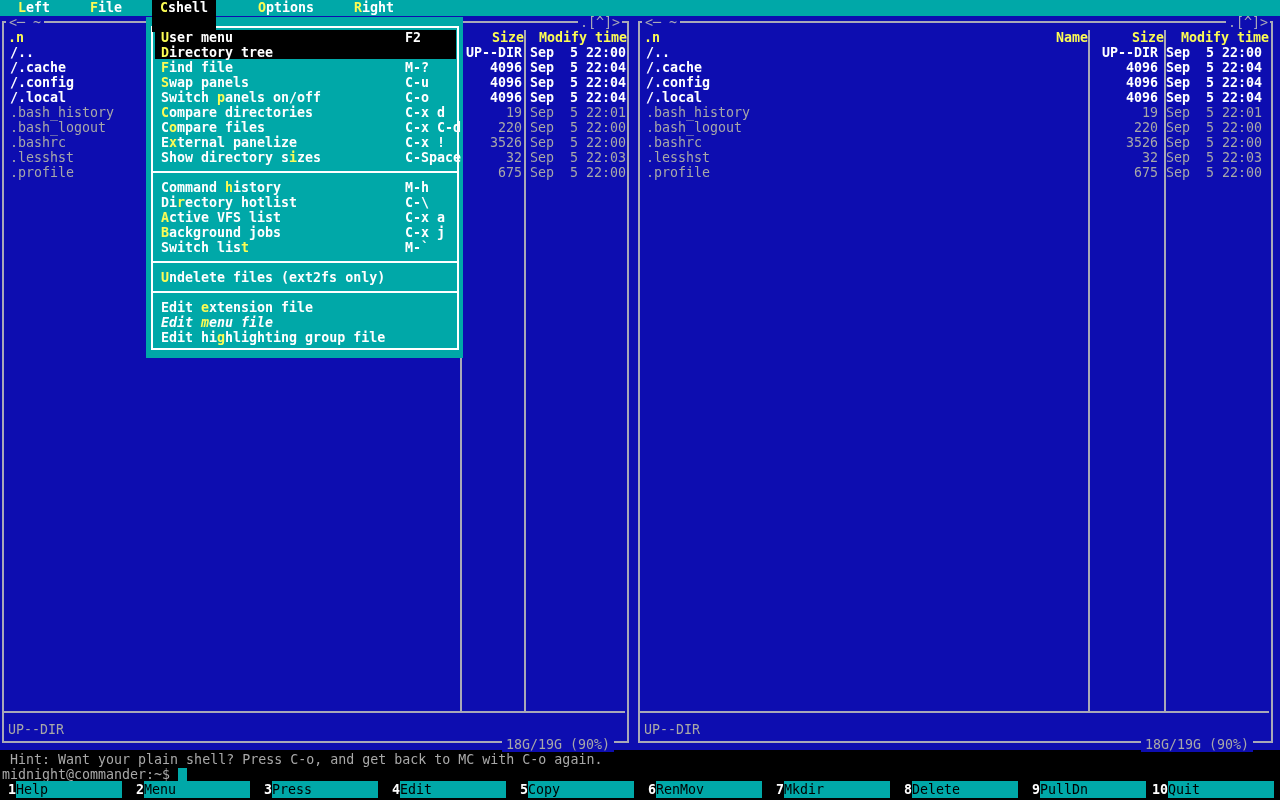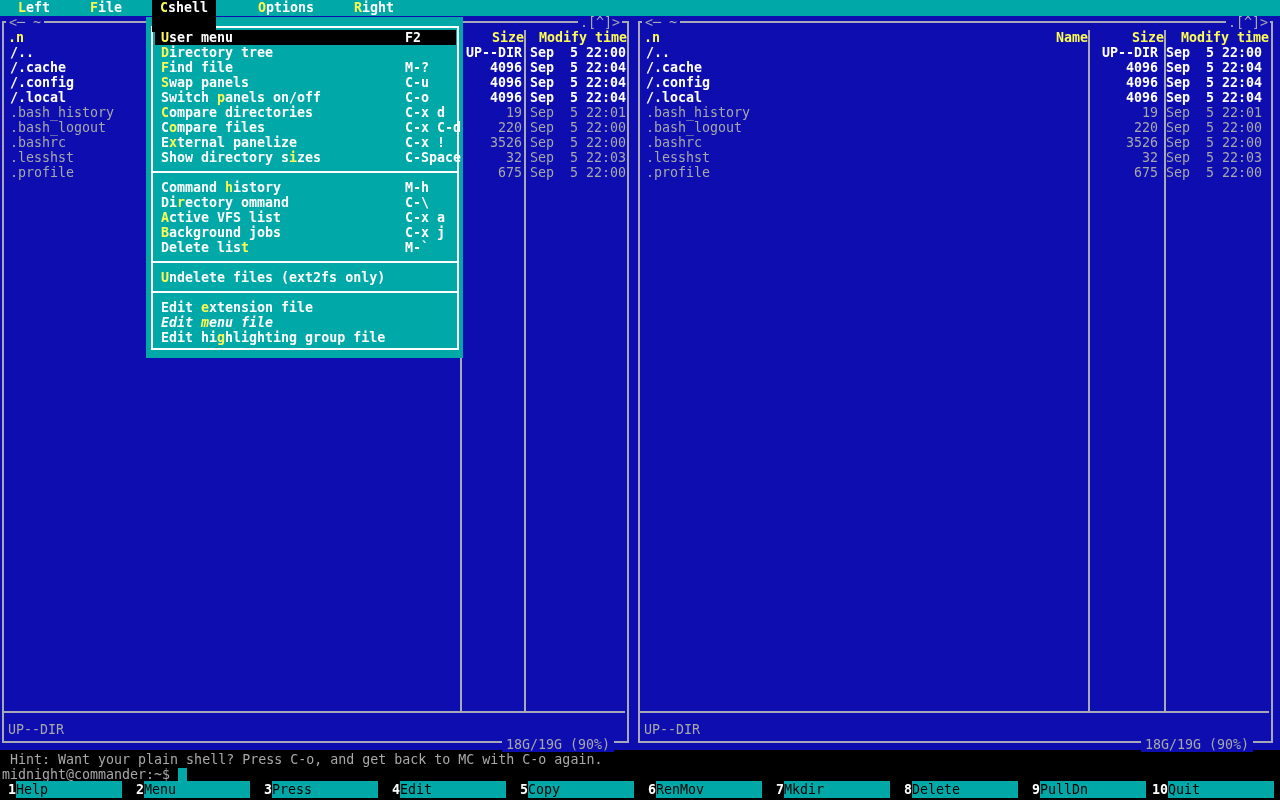--- a/index.html
+++ b/index.html
@@ -57,21 +57,21 @@
   .ftime{position:absolute;left:526px;white-space:pre;}
   .ministatus{position:absolute;left:8px;top:707px;color:var(--gray);}
   .usage{position:absolute;top:722px;background:var(--blue);padding:0 4px;color:var(--gray);white-space:pre;}
   #panel-left  .usage{right:18px;}
   #panel-right .usage{right:27px;}
 
   
   #menu{position:absolute;left:146px;top:17px;width:317px;height:341px;background:var(--teal);z-index:5;}
   .menuborder{position:absolute;left:5px;top:9px;width:304px;height:320px;border:2px solid #fff;}
   .msep{position:absolute;left:5px;width:308px;height:2px;background:#fff;}
-  .mitem{position:absolute;left:9px;width:301px;height:15px;color:#fff;font-weight:bold;cursor:default;}
+  .mitem{position:absolute;left:9px;width:301px;height:29px;color:#fff;font-weight:bold;cursor:default;}
   .mitem.sel{background:#000;}
   .mlabel{position:absolute;left:6px;white-space:pre;}
   .accel{position:absolute;left:250px;white-space:pre;}
 
   
   #hint{position:absolute;left:10px;top:752px;color:var(--gray);white-space:pre;}
   #prompt{position:absolute;left:2px;top:767px;color:var(--gray);white-space:pre;}
   .cursor{display:inline-block;width:9px;height:14px;background:var(--teal);margin-left:8px;vertical-align:text-bottom;}
 
   
@@ -255,33 +255,33 @@
       <div class="mitem" style="top: 133px;">
         <span class="mlabel"><span>Show directory s</span><span class="hot">i</span><span>zes</span></span>
         <span class="accel">C-Space</span>
       </div>
       <div class="msep" style="top: 154px;"></div>
       <div class="mitem" style="top: 163px;">
         <span class="mlabel"><span>Command </span><span class="hot">h</span><span>istory</span></span>
         <span class="accel">M-h</span>
       </div>
       <div class="mitem" style="top: 178px;">
-        <span class="mlabel"><span>Di</span><span class="hot">r</span><span>ectory ommand</span></span>
+        <span class="mlabel"><span>Di</span><span class="hot">r</span><span>ectory hotlist</span></span>
         <span class="accel">C-\</span>
       </div>
       <div class="mitem" style="top: 193px;">
         <span class="mlabel"><span></span><span class="hot">A</span><span>ctive VFS list</span></span>
         <span class="accel">C-x a</span>
       </div>
       <div class="mitem" style="top: 208px;">
         <span class="mlabel"><span></span><span class="hot">B</span><span>ackground jobs</span></span>
         <span class="accel">C-x j</span>
       </div>
       <div class="mitem" style="top: 223px;">
-        <span class="mlabel"><span>Delete lis</span><span class="hot">t</span><span></span></span>
+        <span class="mlabel"><span>Switch lis</span><span class="hot">t</span><span></span></span>
         <span class="accel">M-`</span>
       </div>
       <div class="msep" style="top: 244px;"></div>
       <div class="mitem" style="top: 253px;">
         <span class="mlabel"><span></span><span class="hot">U</span><span>ndelete files (ext2fs only)</span></span>
         <span class="accel"></span>
       </div>
       <div class="msep" style="top: 274px;"></div>
       <div class="mitem" style="top: 283px;">
         <span class="mlabel"><span>Edit </span><span class="hot">e</span><span>xtension file</span></span>

